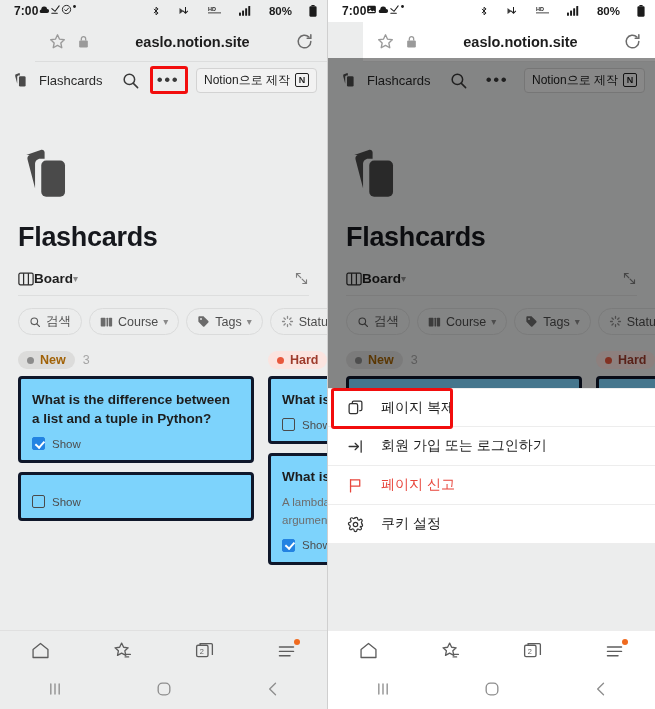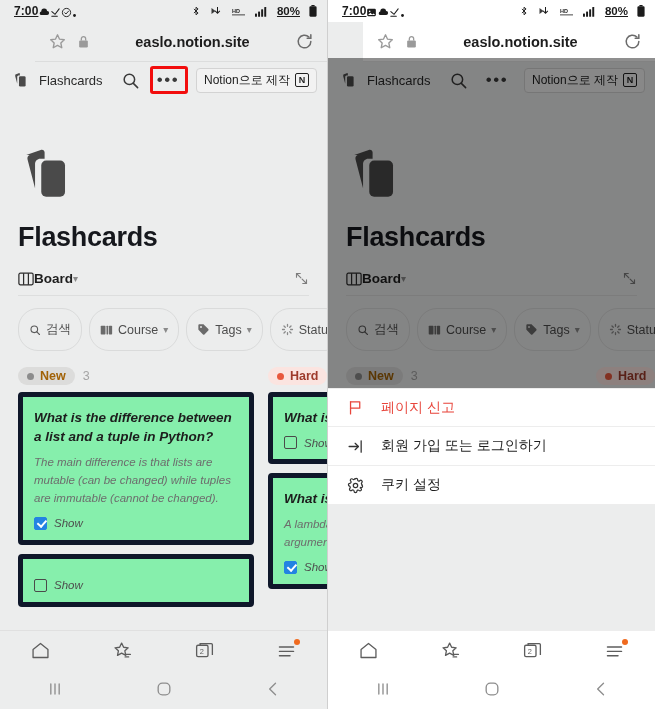--- a/index.html
+++ b/index.html
@@ -13,23 +13,23 @@
   .panel { position: relative; width: 327px; height: 709px; overflow: hidden; background: #eceded; }
   .panel.right { width: 328px; border-left: 1px solid #cfcfcf; }
 
   
   .statusbar {
     height: 22px; display: flex; align-items: center;
     padding: 0 10px 0 14px; background: #eceded; font-size: 11.5px;
     color: #1b1b1b; font-weight: 600;
   }
   .panel.right .statusbar { background: #ffffff; }
-  .sb-left { display: flex; align-items: flex-end; gap: 0; text-decoration: underline; }
+  .sb-left { display: flex; align-items: flex-start; gap: 0; }
   .sb-clock { font-size: 12px; letter-spacing: .1px; }
-  .sb-right { margin-left: auto; display: flex; align-items: flex-end; gap: 9px; text-decoration: underline; }
+  .sb-right { margin-left: auto; display: flex; align-items: flex-start; gap: 17px; }
   .sb-ico { display: inline-flex; align-items: center; }
   .sb-batt { font-size: 11.5px; font-weight: 600; }
 
   
   .urlbar {
     height: 40px; display: flex; align-items: center; gap: 10px;
     padding: 0 13px; background: #eceded;
     border-bottom: 1px solid #dcdddd;
     margin-left: 35px;
   }
@@ -77,41 +77,41 @@
     padding-bottom: 9px; border-bottom: 1px solid #dddede;
   }
   .view-chip { display: flex; align-items: center; gap: 0; font-size: 13.5px; font-weight: 700; color: #1d1d1d; }
   .chev { font-size: 10px; color: #8a8a8a; font-weight: 400; }
   .expand-ico { margin-left: auto; color: #7d7d7d; }
 
   .filters { display: flex; gap: 7px; margin-top: 12px; }
   .fchip {
     display: flex; align-items: center; gap: 5px;
     border: 1px solid #dadbdb; border-radius: 20px;
-    padding: 12px 10px; font-size: 12.5px; color: #4d4d4d; white-space: nowrap;
+    padding: 4px 10px; font-size: 12.5px; color: #4d4d4d; white-space: nowrap;
     background: #eceded;
   }
 
   .board { display: flex; gap: 14px; margin-top: 16px; }
   .col { width: 236px; flex: 0 0 236px; }
   .col-head { display: flex; align-items: center; gap: 8px; margin-bottom: 7px; }
   .status-pill {
     display: flex; align-items: center; gap: 6px;
     padding: 2px 9px; border-radius: 20px; font-size: 12.5px; font-weight: 700;
   }
   .pill-new { background: #dcdcdb; color: #a16207; }
   .pill-hard { background: #fbe4e0; color: #9e3b2c; }
   .dot { width: 7px; height: 7px; border-radius: 50%; }
   .dot-new { background: #8c8c8c; }
   .dot-hard { background: #e8583d; }
   .col-count { font-size: 12.5px; color: #a5a5a5; }
 
   .card {
-    background: #86efac; border: 5px solid #0f172a; border-radius: 4px;
-    padding: 11px 11px 10px; margin-bottom: 9px; font-style: italic;
+    background: #7dd3fc; border: 3px solid #0f172a; border-radius: 4px;
+    padding: 11px 11px 10px; margin-bottom: 9px;
   }
   .card-q { font-size: 13.5px; font-weight: 700; color: #1d1d1d; line-height: 1.42; }
   .card-a { font-size: 11.5px; color: #6d6d6d; line-height: 1.55; margin-top: 8px; }
   .showrow { display: flex; align-items: center; gap: 7px; margin-top: 9px; }
   .cbox { width: 13px; height: 13px; border: 1.5px solid #4a4a4a; border-radius: 2px; background: transparent; }
   .cbox.on {
     background: #2383e2; border-color: #2383e2; position: relative;
   }
   .cbox.on::after {
     content: ""; position: absolute; left: 3.5px; top: .5px;
@@ -349,21 +349,20 @@
           <div class="col-head">
             <span class="status-pill pill-new">
               <span class="dot dot-new"></span>
               <span>New</span>
             </span>
             <span class="col-count">3</span>
           </div>
 
           <div class="card">
             <div class="card-q">What is the difference between a list and a tuple in Python?</div>
-            <div class="card-a">The main difference is that lists are mutable (can be changed) while tuples are immutable (cannot be changed).</div>
             <div class="showrow">
               <span class="cbox on"></span>
               <span class="show-lbl">Show</span>
             </div>
           </div>
 
           <div class="card">
             <div class="showrow">
               <span class="cbox"></span>
               <span class="show-lbl">Show</span>
@@ -648,42 +647,54 @@
           <div class="card">
             <div class="card-q">What is the statement</div>
           </div>
         </div>
       </div>
     </div>
 
     <div class="dim"></div>
 
     <div class="sheet">
-
-      <div class="menu-item danger">
-        <span class="mi-ico">
-          <svg width="17" height="17" viewBox="0 0 24 24" fill="none" stroke="#e8463c" stroke-width="1.8" stroke-linecap="round" stroke-linejoin="round">
-              <path d="M5 21V4"></path>
-              <path d="M5 4h13v9H5"></path>
-            </svg>
-        </span>
-        <span>페이지 신고</span>
+      <div class="mi-wrap">
+        <div class="menu-item">
+          <span class="mi-ico">
+            <svg width="17" height="17" viewBox="0 0 24 24" fill="none" stroke="#333" stroke-width="1.8">
+                <rect x="3" y="6.5" width="12" height="14" rx="2.2"></rect>
+                <path d="M7.5 6.5V5a2 2 0 0 1 2-2H19a2 2 0 0 1 2 2v9.5a2 2 0 0 1-2 2h-1.6"></path>
+              </svg>
+          </span>
+          <span>페이지 복제</span>
+        </div>
+        <div class="mi-hl"></div>
       </div>
 
       <div class="menu-item">
         <span class="mi-ico">
           <svg width="17" height="17" viewBox="0 0 24 24" fill="none" stroke="#333" stroke-width="1.8" stroke-linecap="round" stroke-linejoin="round">
               <path d="M3 12h13"></path>
               <path d="M11.5 7.5L16 12l-4.5 4.5"></path>
               <path d="M20 4v16"></path>
             </svg>
         </span>
         <span>회원 가입 또는 로그인하기</span>
       </div>
 
+      <div class="menu-item danger">
+        <span class="mi-ico">
+          <svg width="17" height="17" viewBox="0 0 24 24" fill="none" stroke="#e8463c" stroke-width="1.8" stroke-linecap="round" stroke-linejoin="round">
+              <path d="M5 21V4"></path>
+              <path d="M5 4h13v9H5"></path>
+            </svg>
+        </span>
+        <span>페이지 신고</span>
+      </div>
+
       <div class="menu-item">
         <span class="mi-ico">
           <svg width="17" height="17" viewBox="0 0 24 24" fill="none" stroke="#333" stroke-width="1.7">
               <circle cx="12" cy="12" r="3.1"></circle>
               <path d="M19.4 14.2a1.7 1.7 0 0 0 .34 1.88l.06.06a2 2 0 1 1-2.84 2.84l-.06-.06a1.7 1.7 0 0 0-1.88-.34 1.7 1.7 0 0 0-1.04 1.56V20a2 2 0 1 1-4 0v-.1a1.7 1.7 0 0 0-1.1-1.56 1.7 1.7 0 0 0-1.88.34l-.06.06a2 2 0 1 1-2.84-2.84l.06-.06a1.7 1.7 0 0 0 .34-1.88 1.7 1.7 0 0 0-1.56-1.04H4a2 2 0 1 1 0-4h.1a1.7 1.7 0 0 0 1.56-1.1 1.7 1.7 0 0 0-.34-1.88l-.06-.06a2 2 0 1 1 2.84-2.84l.06.06a1.7 1.7 0 0 0 1.88.34H10a1.7 1.7 0 0 0 1.04-1.56V4a2 2 0 1 1 4 0v.1a1.7 1.7 0 0 0 1.04 1.56 1.7 1.7 0 0 0 1.88-.34l.06-.06a2 2 0 1 1 2.84 2.84l-.06.06a1.7 1.7 0 0 0-.34 1.88V10a1.7 1.7 0 0 0 1.56 1.04H20a2 2 0 1 1 0 4h-.1a1.7 1.7 0 0 0-1.56 1.04z"></path>
             </svg>
         </span>
         <span>쿠키 설정</span>
       </div>
     </div>

